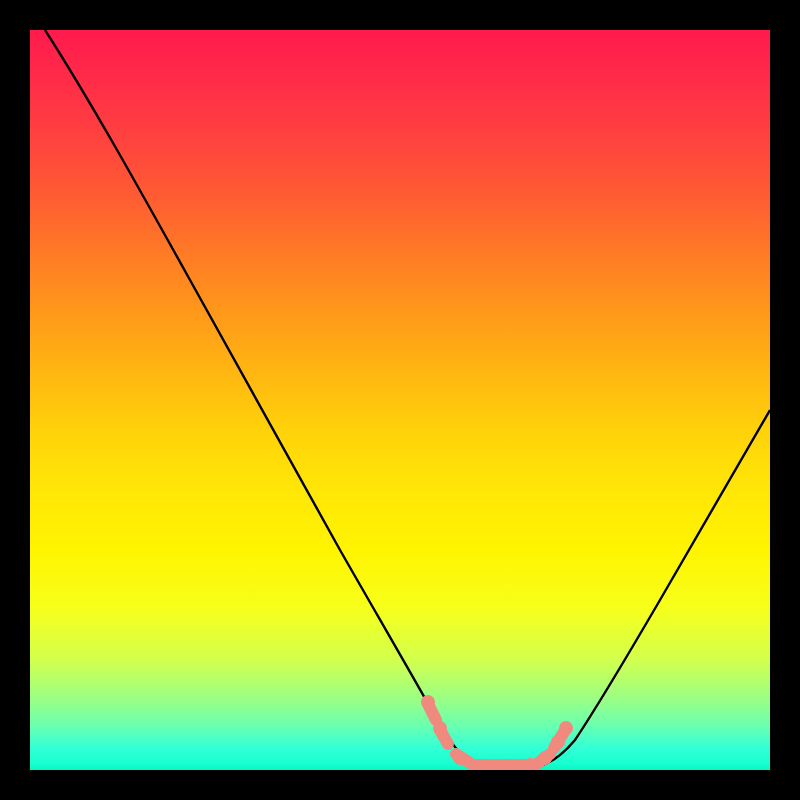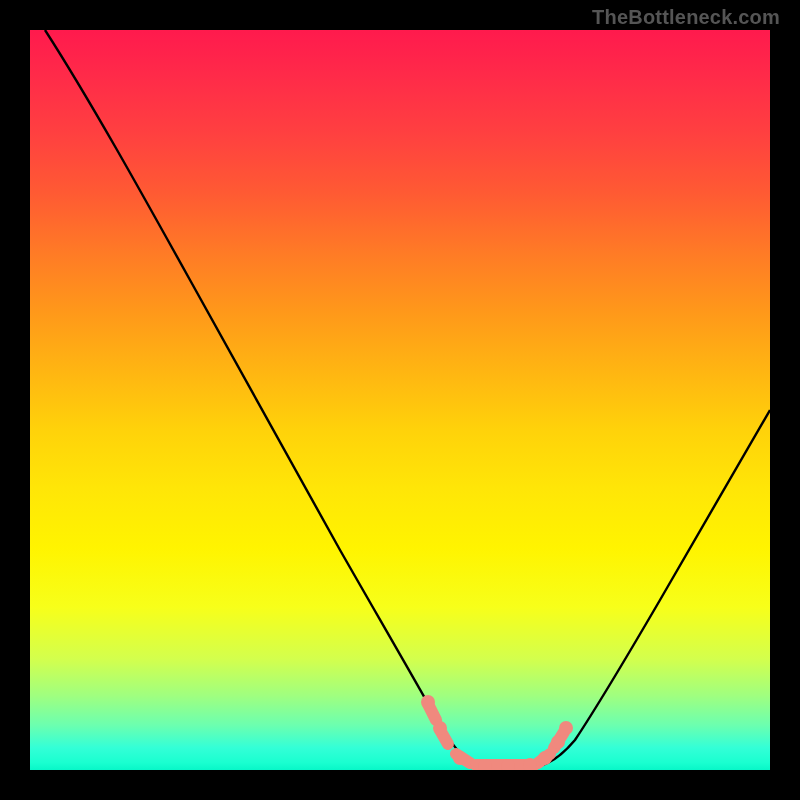--- a/index.html
+++ b/index.html
@@ -56,21 +56,20 @@
     position: absolute;
     inset: 0;
     width: 100%;
     height: 100%;
   }
 </style>
 </head>
 <body>
 
 <div class="container">
-  <div class="watermark">TheBottleneck.com</div>
 
   <div class="plot-frame">
     <div class="gradient"></div>
 
     <svg class="curve" viewBox="0 0 740 740" preserveAspectRatio="none">
       <path d="M 15 0
                C 60 70, 110 160, 160 250
                C 210 340, 260 430, 310 520
                C 350 590, 385 650, 410 695
                C 425 720, 438 735, 455 737

